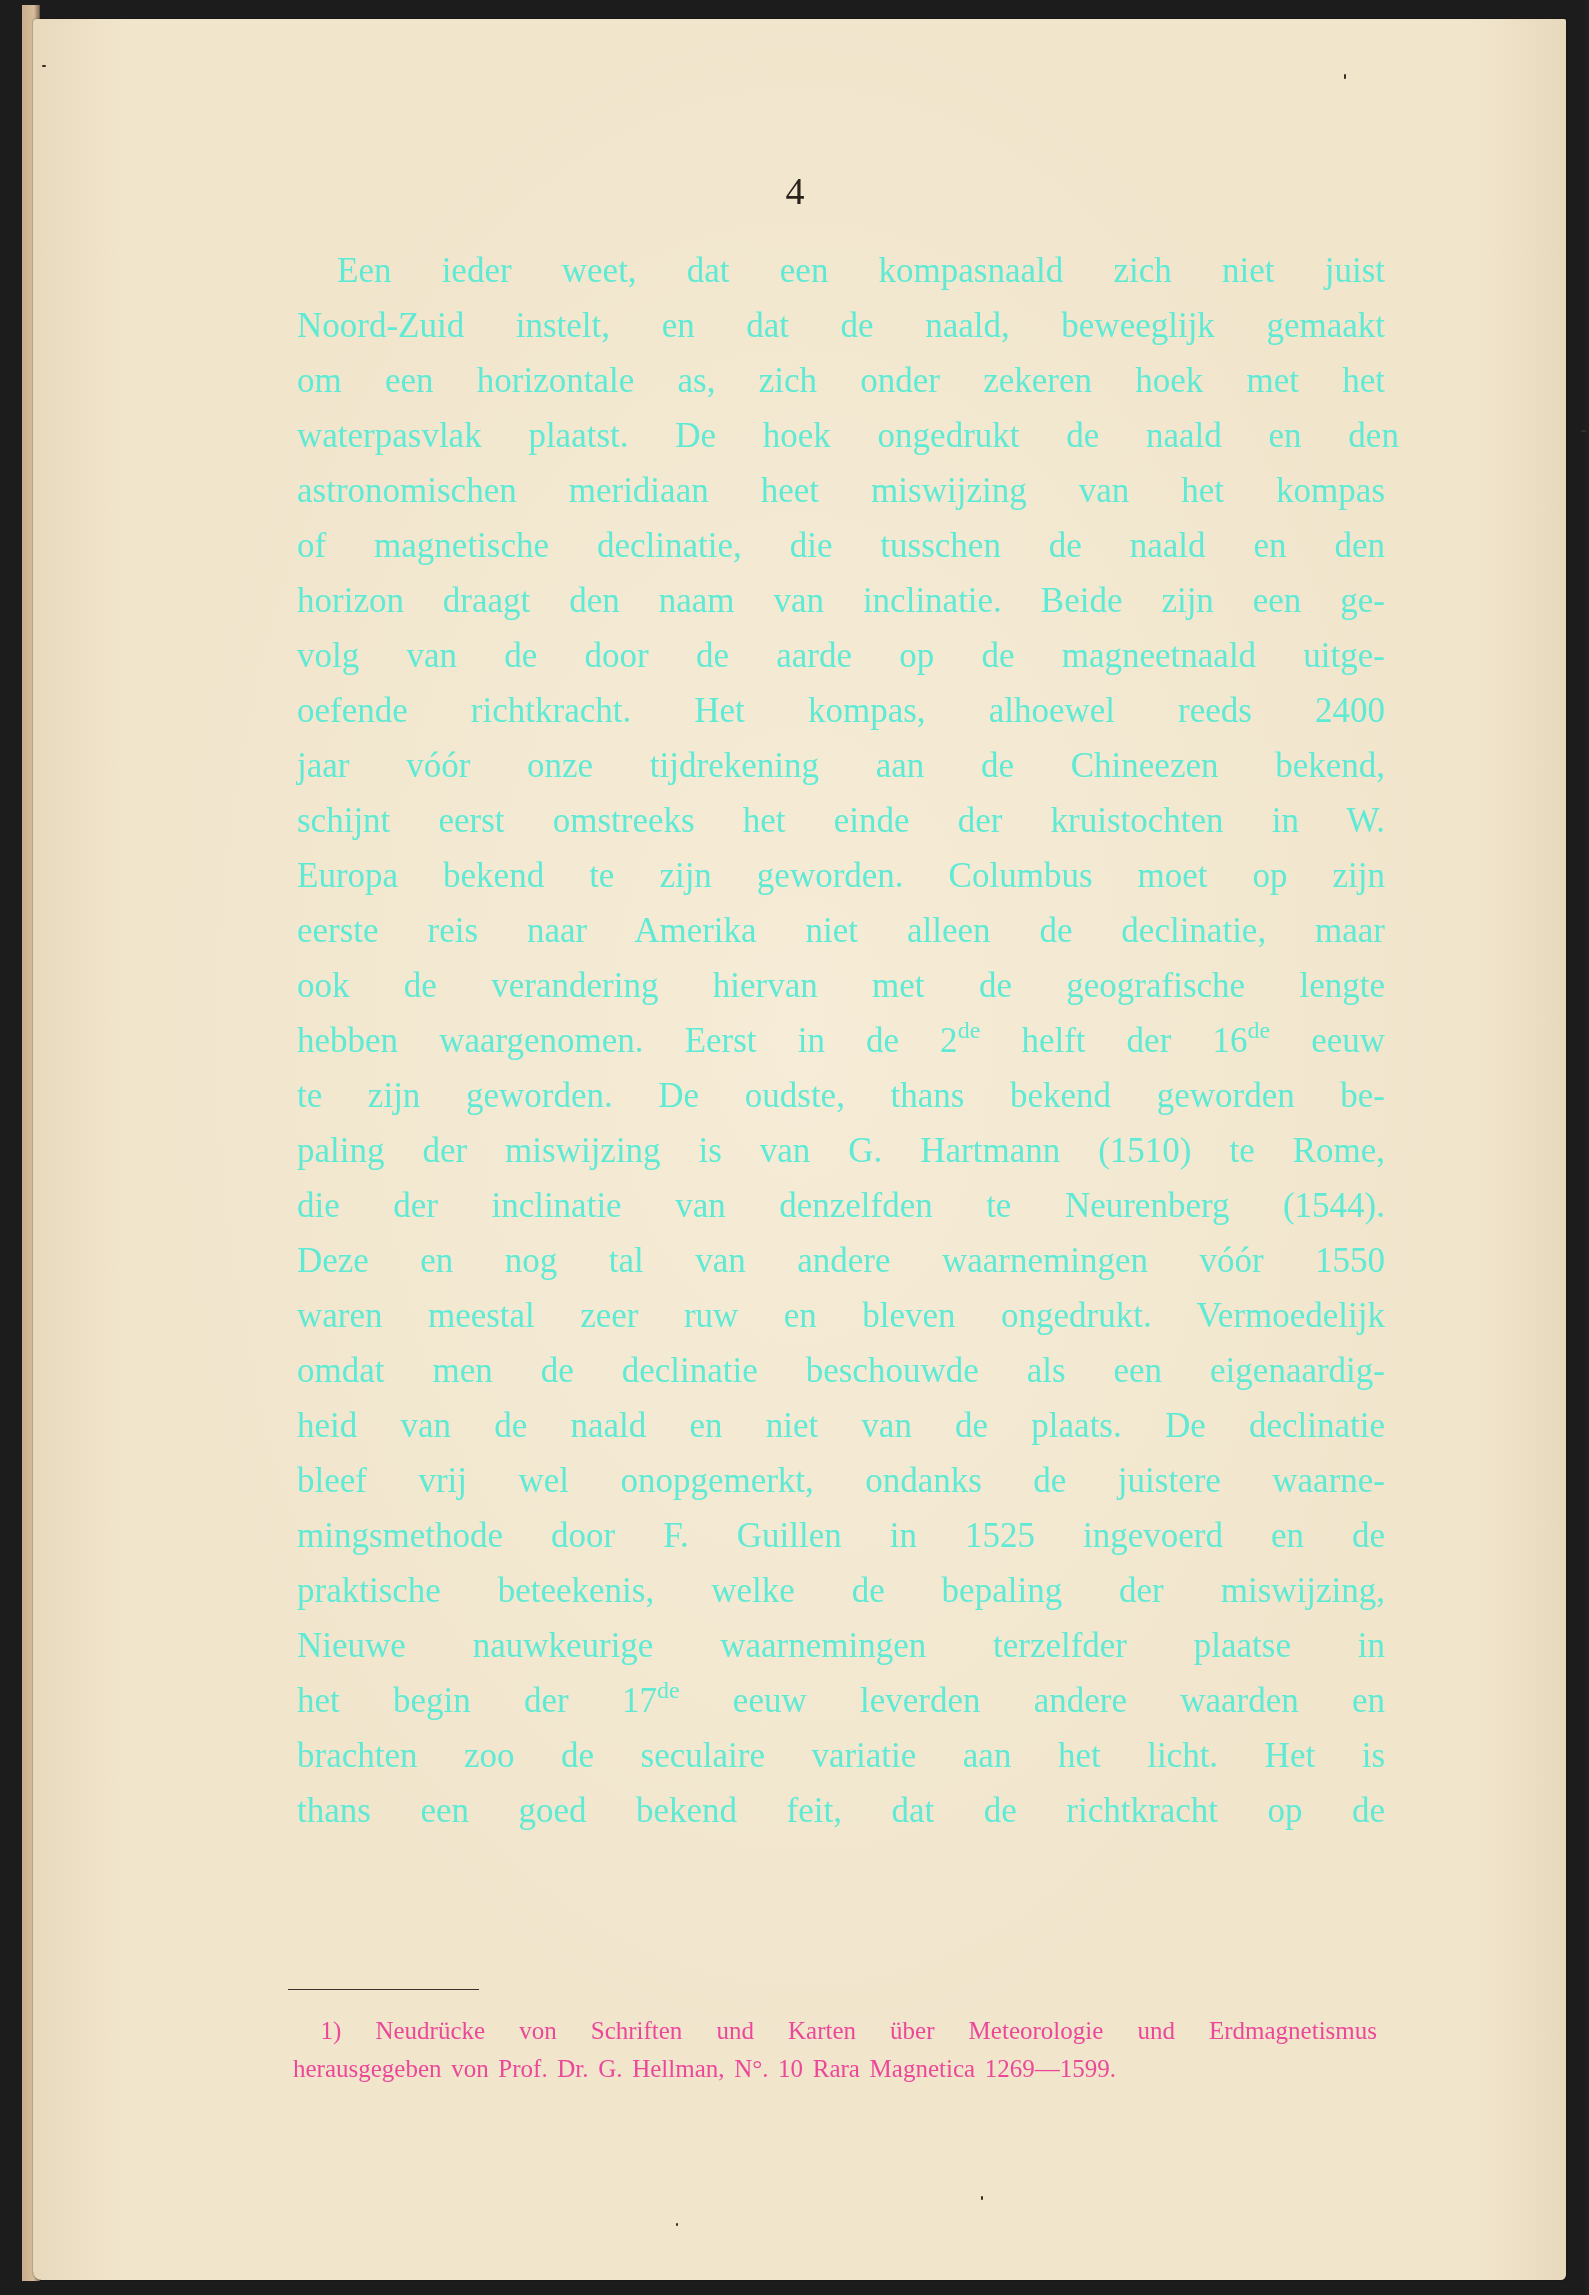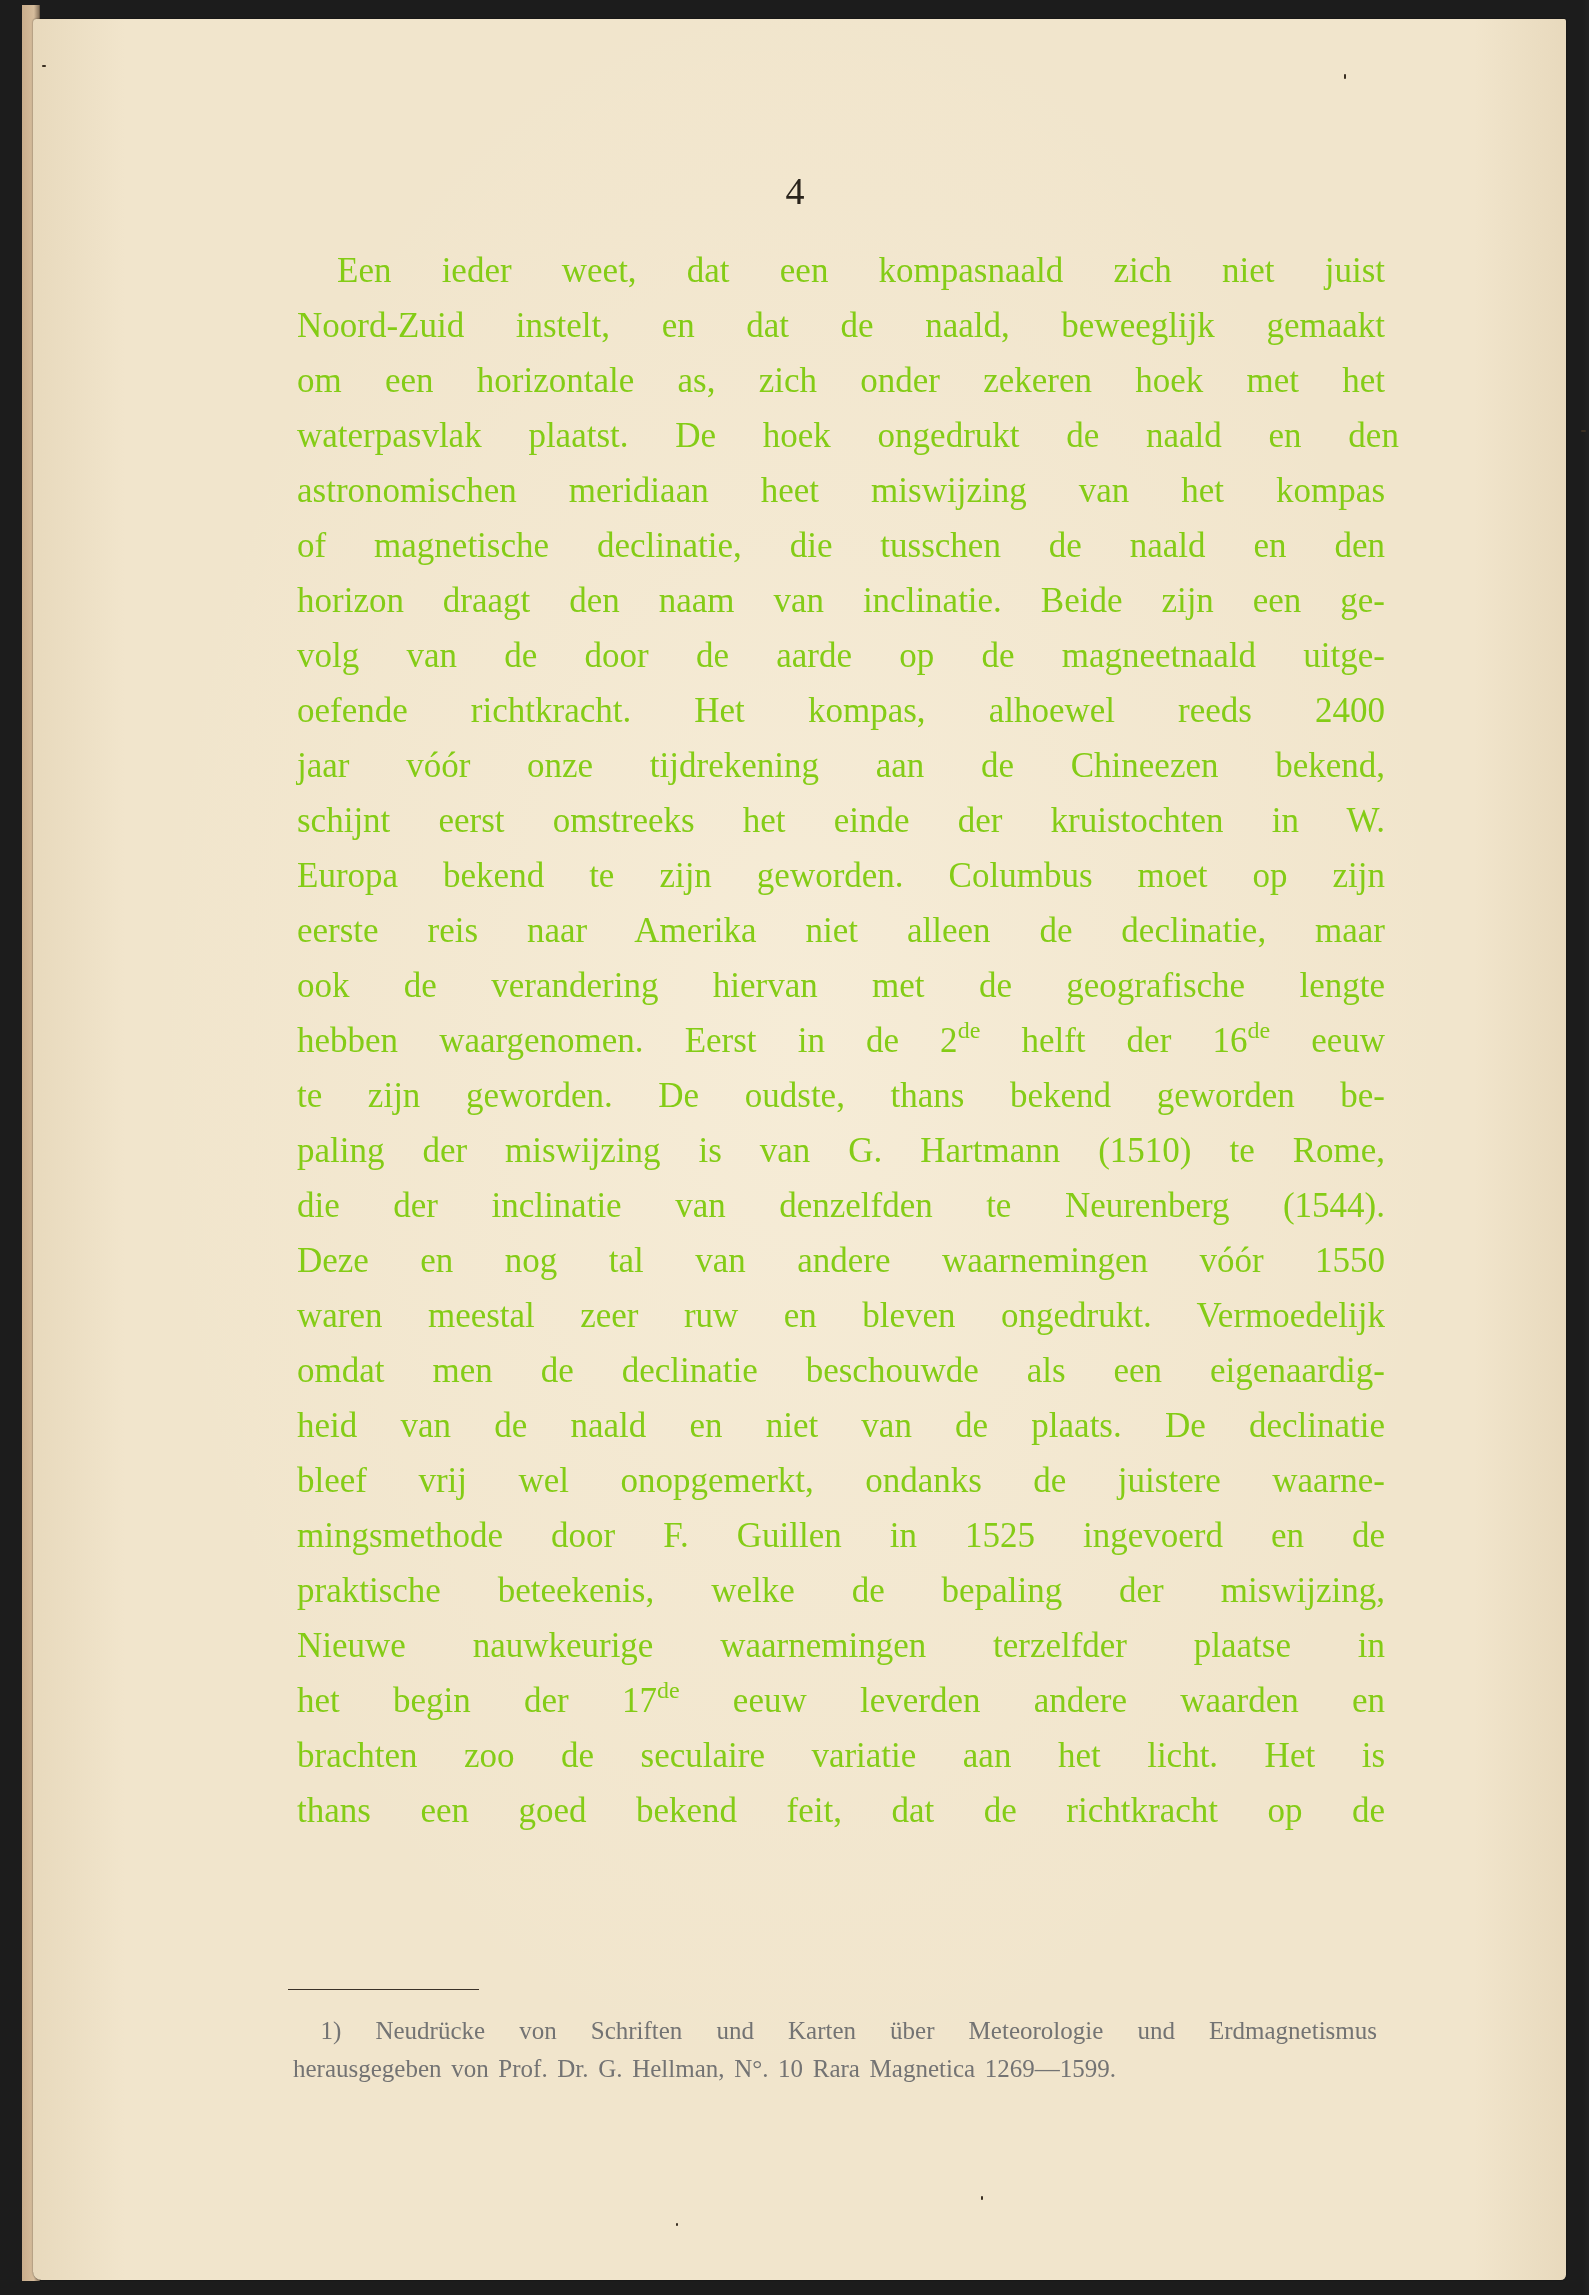--- a/index.html
+++ b/index.html
@@ -53,21 +53,21 @@
     font-size: 38px;
     color: #2a241c;
     margin: 0;
   }
   .body-text {
     position: absolute;
     left: 297px;
     top: 243px;
     width: 1088px;
     margin: 0;
-    color: #84cc16;
+    color: #5eead4;
     font-size: 35px;
   }
   .line {
     display: block;
     height: 55px;
     line-height: 55px;
     text-align: justify;
     text-align-last: justify;
     white-space: nowrap;
     overflow: visible;
@@ -86,21 +86,21 @@
     top: 1989px;
     width: 191px;
     height: 0;
     border-top: 1.7px solid #3a3128;
   }
   .footnotes {
     position: absolute;
     left: 293px;
     top: 2012px;
     width: 1084px;
-    color: #737373;
+    color: #ec4899;
     font-size: 25px;
   }
   .fn-line {
     display: block;
     height: 38px;
     line-height: 38px;
     white-space: nowrap;
     text-align: justify;
     text-align-last: justify;
   }

